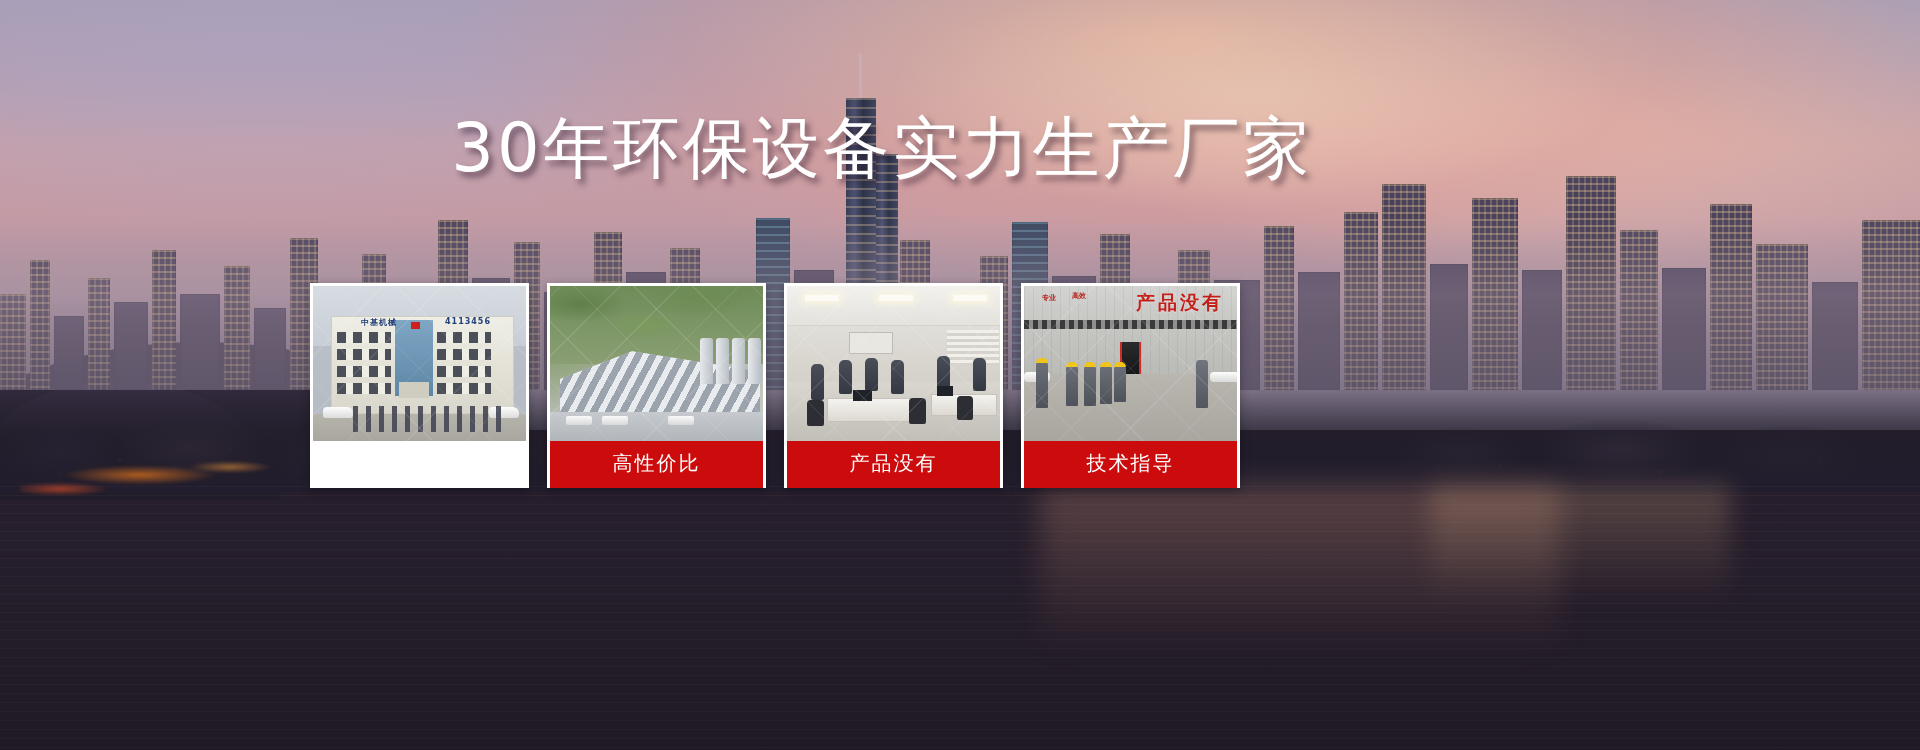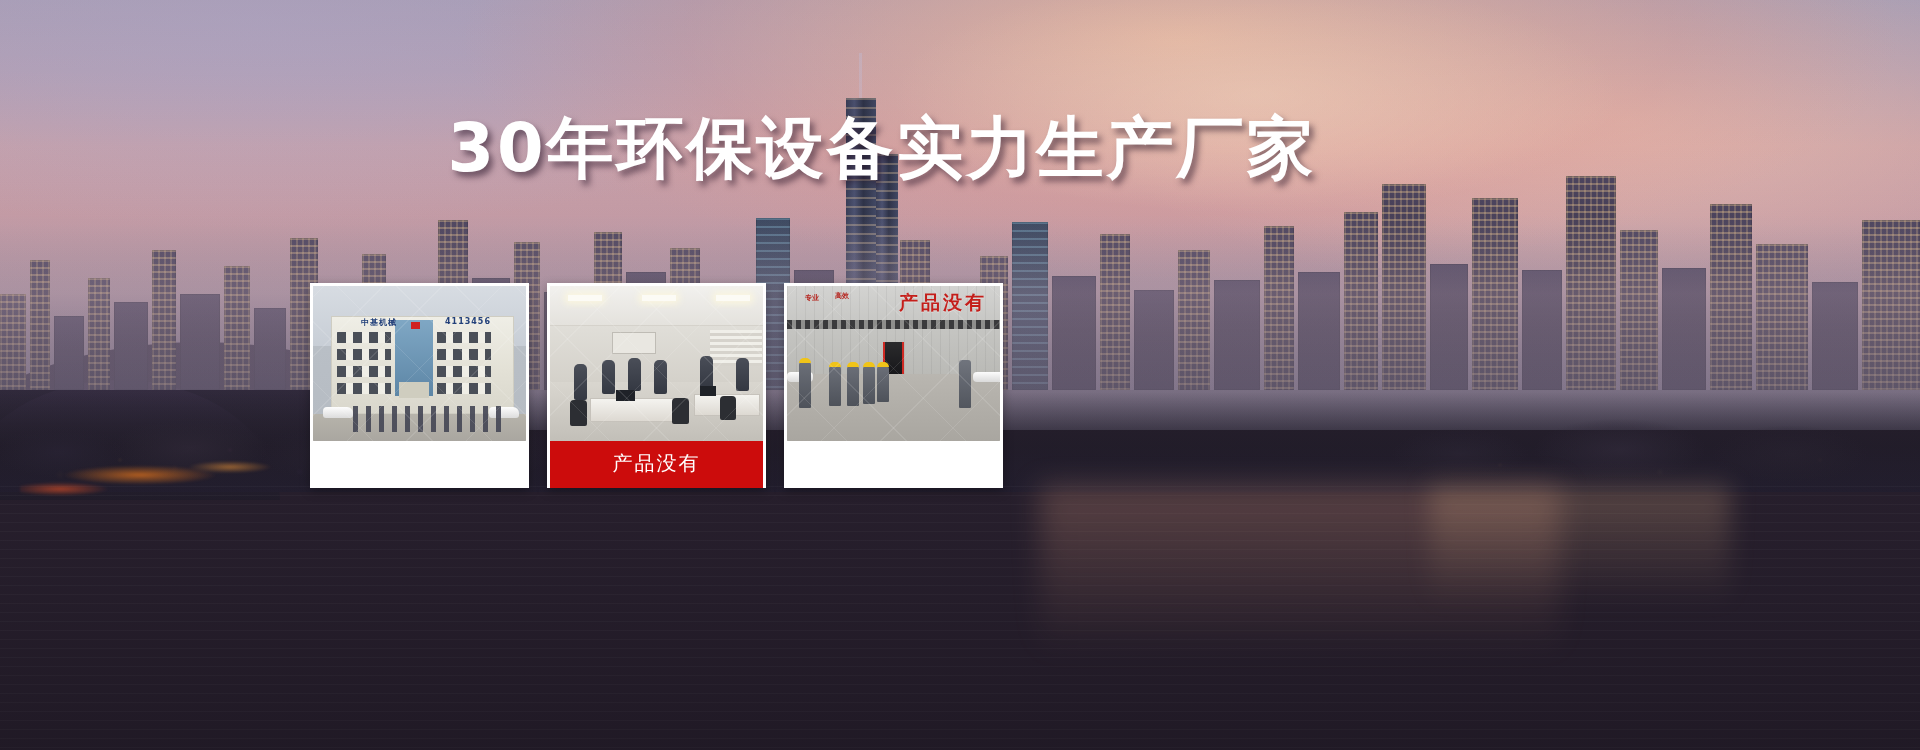--- a/index.html
+++ b/index.html
@@ -125,21 +125,21 @@
   }
   .dimmer {
     position:absolute; left:0; top:0; width:1920px; height:750px;
     background:linear-gradient(180deg, rgba(20,14,28,.10) 0%, rgba(20,14,28,.02) 30%, rgba(12,10,20,.18) 75%, rgba(10,8,16,.32) 100%);
   }
 
   
   .headline {
     position:absolute; left:0; top:103px; width:1764px;
     text-align:center;
-    font-size:67px; font-weight:bold; color:#ffffff;
+    font-size:67px; font-weight:normal; color:#ffffff;
     letter-spacing:3px;
     text-shadow:4px 5px 6px rgba(40,20,40,.55);
     white-space:nowrap;
     font-family:"DejaVu Sans","Liberation Sans",sans-serif;
   }
 
   
   .subbar-wrap {
     position:absolute; left:0; top:191px; width:1920px;
     display:flex; justify-content:center;
@@ -379,20 +379,36 @@
         <div class="c1-phone">4113456</div>
         <div class="c1-flag"></div>
         <div class="c1-ground"></div>
         <div class="c1-car" style="left:10px; width:30px;"></div>
         <div class="c1-car" style="left:176px; width:30px;"></div>
         <div class="c1-people"></div>
         <div class="wm"></div>
       </div>
     </div>
 
+    <div class="card">
+      <div class="card-photo c2">
+        <div class="c2-green"></div>
+        <div class="c2-plant"></div>
+        <div class="c2-silo" style="left:150px;"></div>
+        <div class="c2-silo" style="left:166px;"></div>
+        <div class="c2-silo" style="left:182px;"></div>
+        <div class="c2-silo" style="left:198px;"></div>
+        <div class="c2-road"></div>
+        <div class="c2-truck" style="left:16px;"></div>
+        <div class="c2-truck" style="left:52px;"></div>
+        <div class="c2-truck" style="left:118px;"></div>
+        <div class="wm"></div>
+      </div>
+      <div class="card-label">高性价比</div>
+    </div>
 
     <div class="card">
       <div class="card-photo c3">
         <div class="c3-ceil"></div>
         <div class="c3-panel" style="left:18px;"></div>
         <div class="c3-panel" style="left:92px;"></div>
         <div class="c3-panel" style="left:166px;"></div>
         <div class="c3-wall"></div>
         <div class="c3-board"></div>
         <div class="c3-blind"></div>
@@ -432,16 +448,17 @@
         <div class="c4-hat" style="left:42px; top:76px;"></div>
         <div class="c4-worker" style="left:60px; top:80px; height:40px;"></div>
         <div class="c4-hat" style="left:60px; top:76px;"></div>
         <div class="c4-worker" style="left:76px; top:80px; height:38px;"></div>
         <div class="c4-hat" style="left:76px; top:76px;"></div>
         <div class="c4-worker" style="left:90px; top:80px; height:36px;"></div>
         <div class="c4-hat" style="left:90px; top:76px;"></div>
         <div class="c4-worker" style="left:172px; top:74px; height:48px; background:linear-gradient(180deg,#70747d,#52565e);"></div>
         <div class="wm"></div>
       </div>
+      <div class="card-label">技术指导</div>
     </div>
 
   </div>
 </div>
 
 </body></html>

